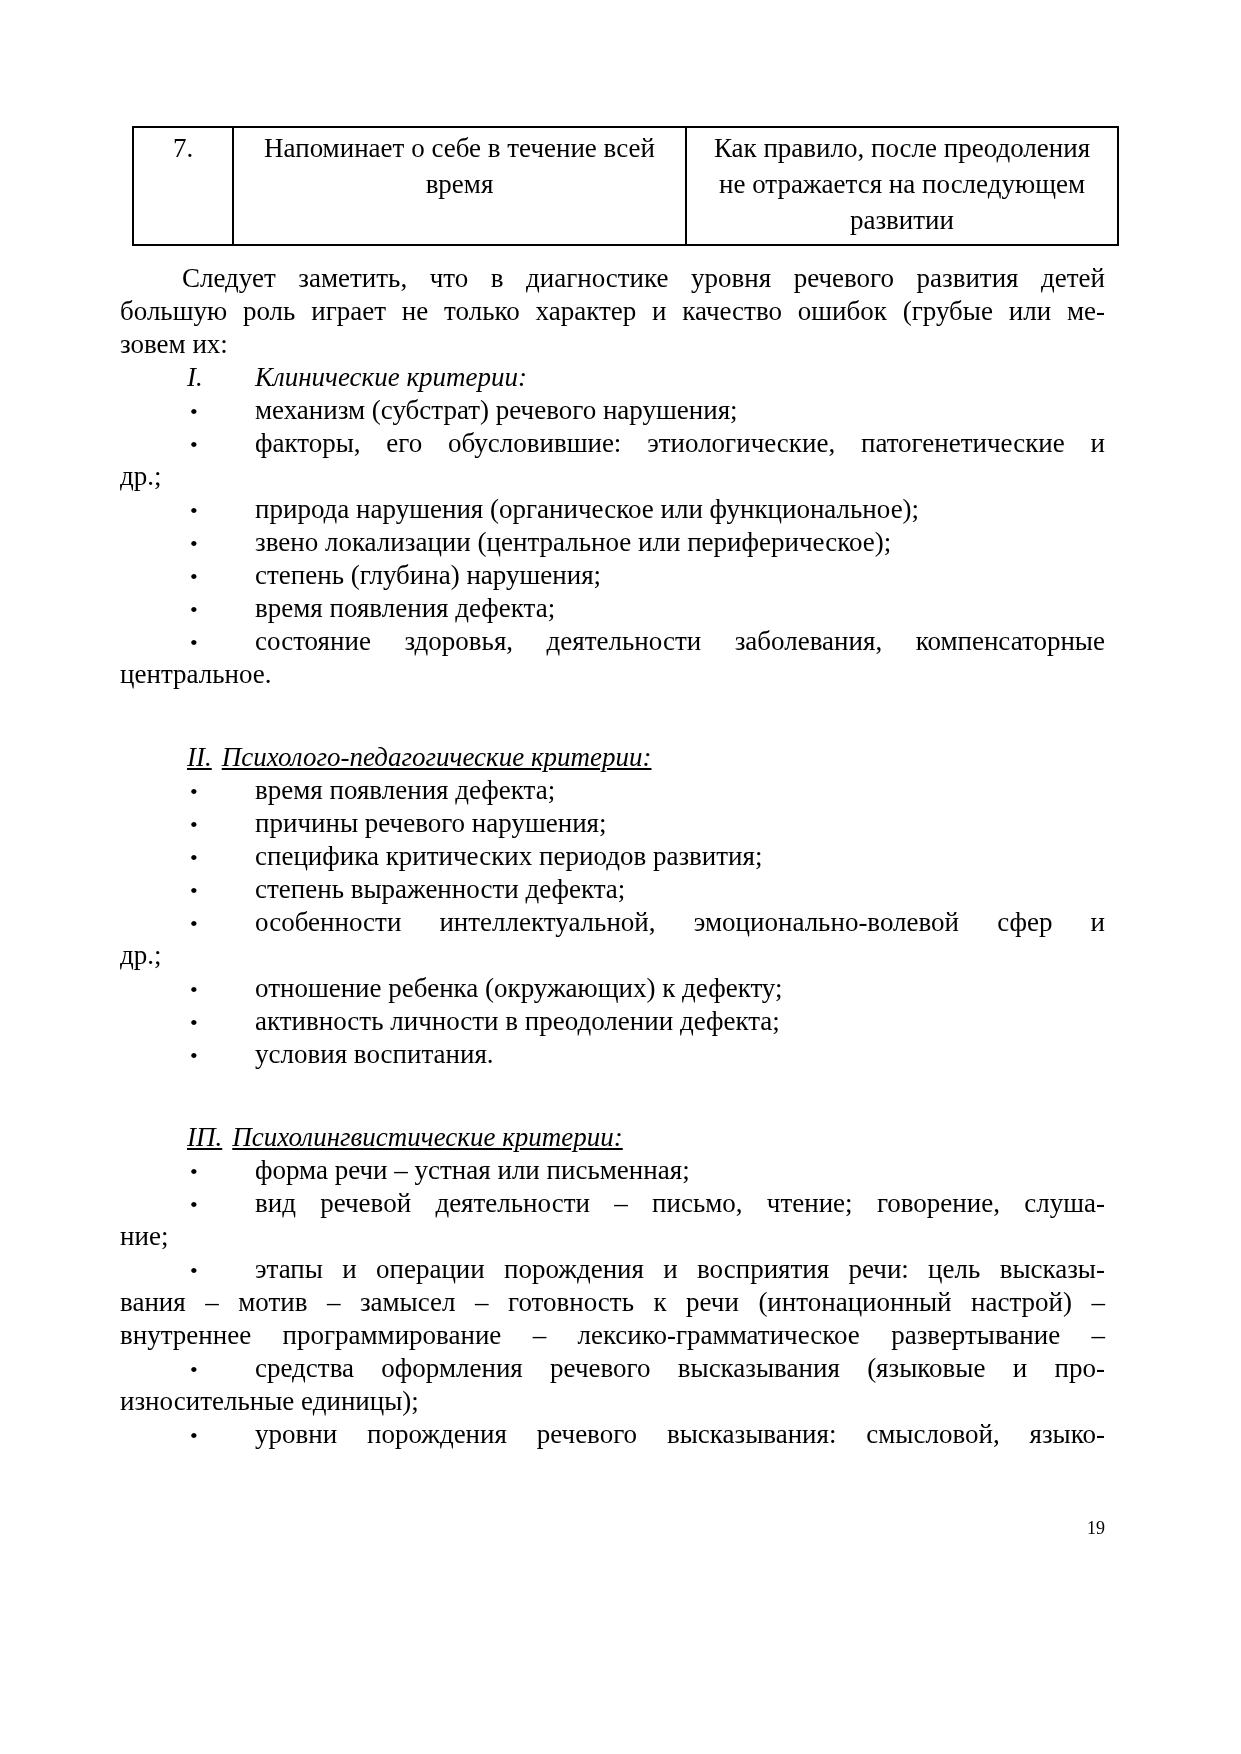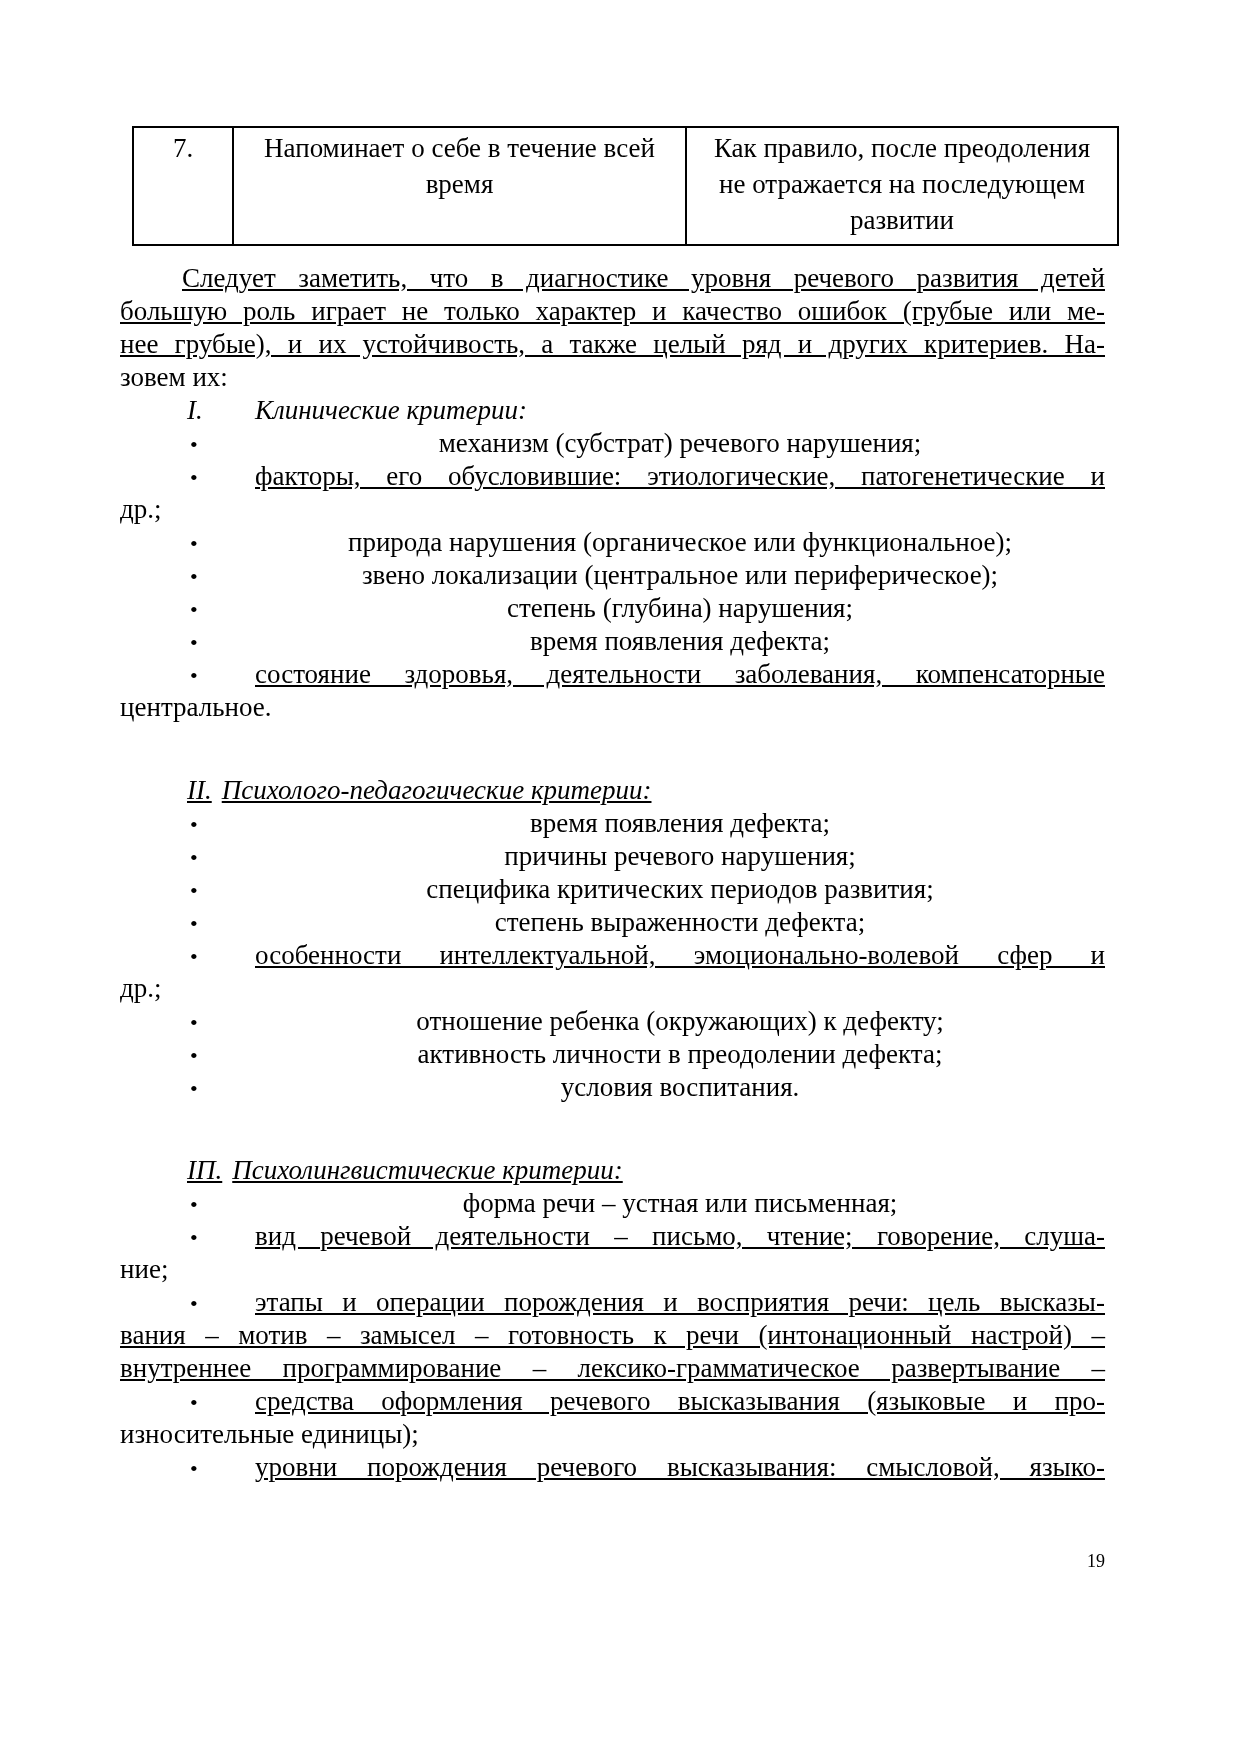--- a/index.html
+++ b/index.html
@@ -23,41 +23,41 @@
     line-height:36px;
     text-align:center;
     vertical-align:top;
     padding:2px 8px 6px 8px;
     overflow:hidden;
   }
 
   
   .flow { margin-left:120px; width:985px; }
   .line { font-size:27px; line-height:33px; white-space:nowrap; }
-  .line.stretch { white-space:normal; text-align:justify; text-align-last:justify;text-decoration:underline; }
+  .line.stretch { white-space:normal; text-align:justify; text-align-last:justify; }
   .intro { margin-top:16px; }
   .intro .line.first { padding-left:62px; }
 
   .section .heading {
     font-style:italic;
     font-size:27px;
     line-height:33px;
     padding-left:67px;
     white-space:nowrap;
   }
   .section.big-gap .heading { margin-top:50px;text-decoration:underline; }
   .hnum.wide { display:inline-block; width:68px; }
   .hnum.normal { margin-right:10px; }
 
   .item { position:relative; }
   .item .bullet {
     position:absolute; left:70px; top:1px;
     font-size:22px; line-height:33px;
   }
-  .item .line.first { padding-left:135px;text-align:center; }
+  .item .line.first { padding-left:135px; }
 
   .pagenum {
     margin-top:62px;
     text-align:right;
     font-size:18px;
     line-height:30px;
   }
 </style>
 </head>
 <body>
@@ -86,21 +86,20 @@
       </td>
     </tr>
   </tbody>
     </table>
 
   <div class="flow">
 
     <div class="intro" id="intro">
         <div class="line first stretch">Следует заметить, что в диагностике уровня речевого развития детей</div>
         <div class="line stretch">большую роль играет не только характер и качество ошибок (грубые или ме-</div>
-        <div class="line stretch">нее грубые), и их устойчивость, а также целый ряд и других критериев. На-</div>
         <div class="line">зовем их:</div>
       </div>
 
     <div class="section">
       <div class="heading">
         <span class="hnum wide">I.</span><span>Клинические критерии:</span>
       </div>
       <div class="list">
           <div class="item">
             <span class="bullet">•</span>

